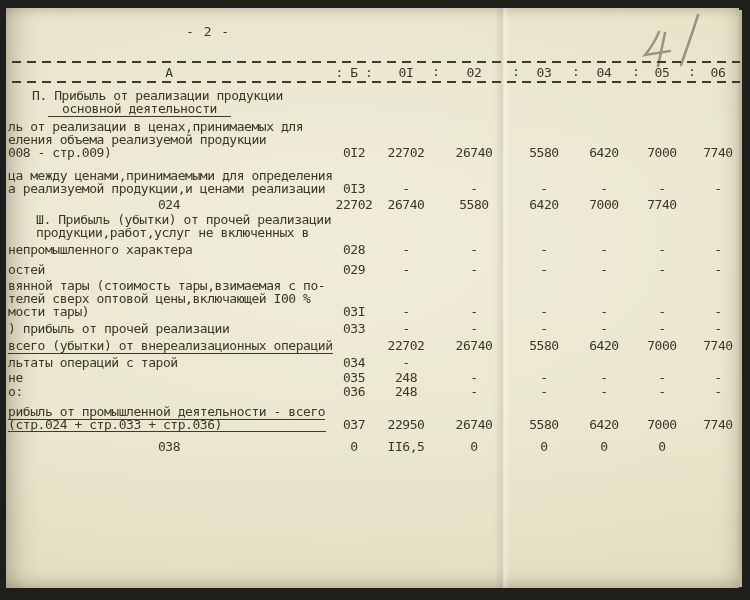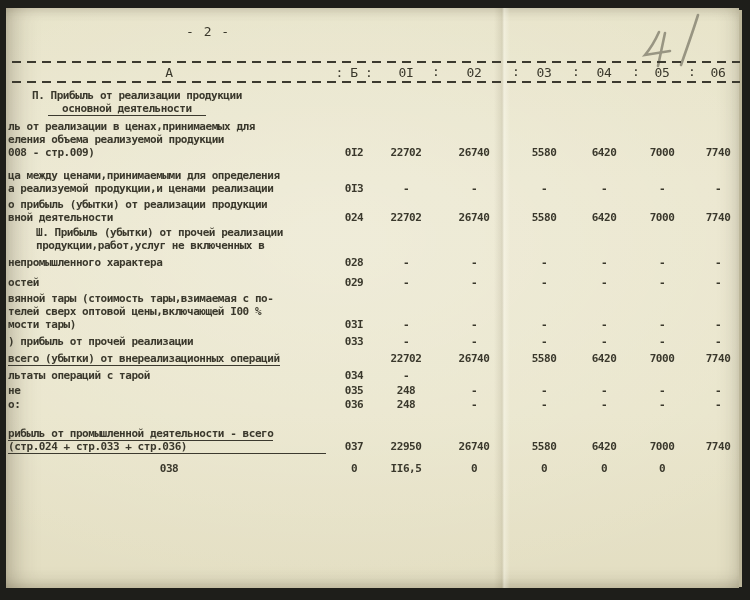--- a/index.html
+++ b/index.html
@@ -23,34 +23,34 @@
   .hand{position:absolute;left:618px;top:0;}
   .content{position:absolute;left:2px;top:53px;width:736px;}
   .drule{height:2px;margin:0 4px;
          background:repeating-linear-gradient(90deg,#3c3a2f 0 9px, rgba(0,0,0,0) 9px 15px);}
   .thead{position:relative;display:grid;height:18px;align-items:center;
          grid-template-columns:322px 48px 56px 80px 60px 60px 56px 56px;
          font-size:13px;letter-spacing:-0.45px;}
   .thead .hc{text-align:center;}
   .hsep{position:absolute;top:1px;font-size:13px;}
   .hsep.s1{left:424px}.hsep.s2{left:504px}.hsep.s3{left:564px}.hsep.s4{left:624px}.hsep.s5{left:680px}
-  .tbody{font-size:11px;letter-spacing:-0.45px;font-weight:bold;}
+  .tbody{font-size:13px;letter-spacing:-0.45px;}
   .trow{display:grid;grid-template-columns:322px 48px 56px 80px 60px 60px 56px 56px;
         align-items:end;line-height:13px;}
   .lbl{grid-column:1;white-space:nowrap;}
   .lline{height:13px;}
   .code,.val{text-align:center;}
   
   .trow:nth-child(1){margin-top:6px}.trow:nth-child(2){margin-top:5px}
   .trow:nth-child(3){margin-top:10px}.trow:nth-child(4){margin-top:3px}
   .trow:nth-child(5){margin-top:2px}.trow:nth-child(6){margin-top:4px}
   .trow:nth-child(7){margin-top:7px}.trow:nth-child(8){margin-top:3px}
   .trow:nth-child(9){margin-top:4px}.trow:nth-child(10){margin-top:4px}
   .trow:nth-child(11){margin-top:4px}.trow:nth-child(12){margin-top:2px}
-  .trow:nth-child(13){margin-top:1px}.trow:nth-child(14){margin-top:16px}
+  .trow:nth-child(13){margin-top:1px}.trow:nth-child(14){margin-top:7px}
   .trow:nth-child(15){margin-top:9px;margin-bottom:10px}
   
   .trow:nth-child(1) .lline:nth-child(1){padding-left:24px;}
   .trow:nth-child(1) .lline:nth-child(2){padding-left:40px;}
   .trow:nth-child(1) .lline:nth-child(2) span{border-bottom:1.5px solid #3c3a2f;padding:0 14px;}
   .trow:nth-child(5) .lline{padding-left:28px;}
   .trow:nth-child(5) .lline:nth-child(3) span{border-bottom:1.5px solid #3c3a2f;}
   .trow:nth-child(10) .lline span{border-bottom:1.5px solid #3c3a2f;}
   .trow:nth-child(14) .lline span{border-bottom:1.5px solid #3c3a2f;}
   .trow:nth-child(14) .lline:nth-child(2) span{display:inline-block;min-width:318px;}
@@ -130,24 +130,20 @@
     <div class="code">0I3</div>
     <div class="val">-</div>
     <div class="val">-</div>
     <div class="val">-</div>
     <div class="val">-</div>
     <div class="val">-</div>
     <div class="val">-</div>
   </div>
 
   <div class="trow">
-    <div class="lbl">
-              <div class="lline"><span>о прибыль (убытки) от реализации продукции</span></div>
-              <div class="lline"><span>вной деятельности</span></div>
-            </div>
     <div class="code">024</div>
     <div class="val">22702</div>
     <div class="val">26740</div>
     <div class="val">5580</div>
     <div class="val">6420</div>
     <div class="val">7000</div>
     <div class="val">7740</div>
   </div>
 
   <div class="trow">

